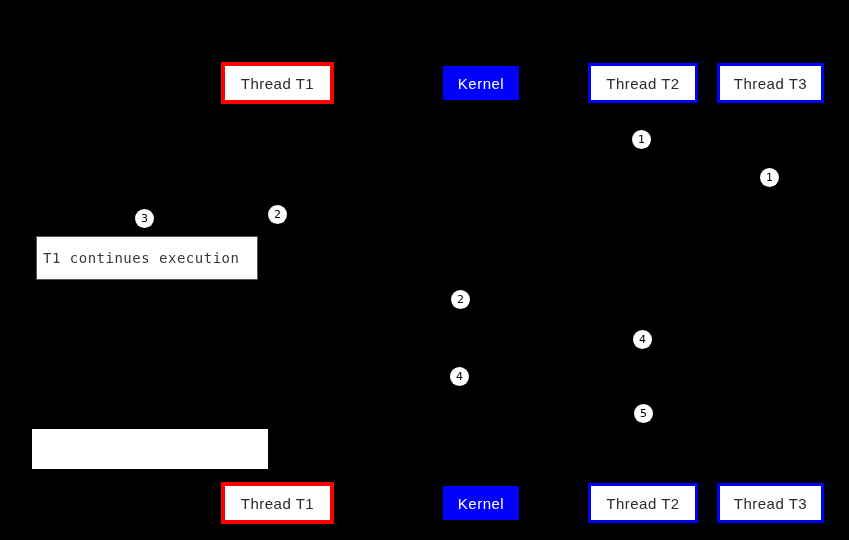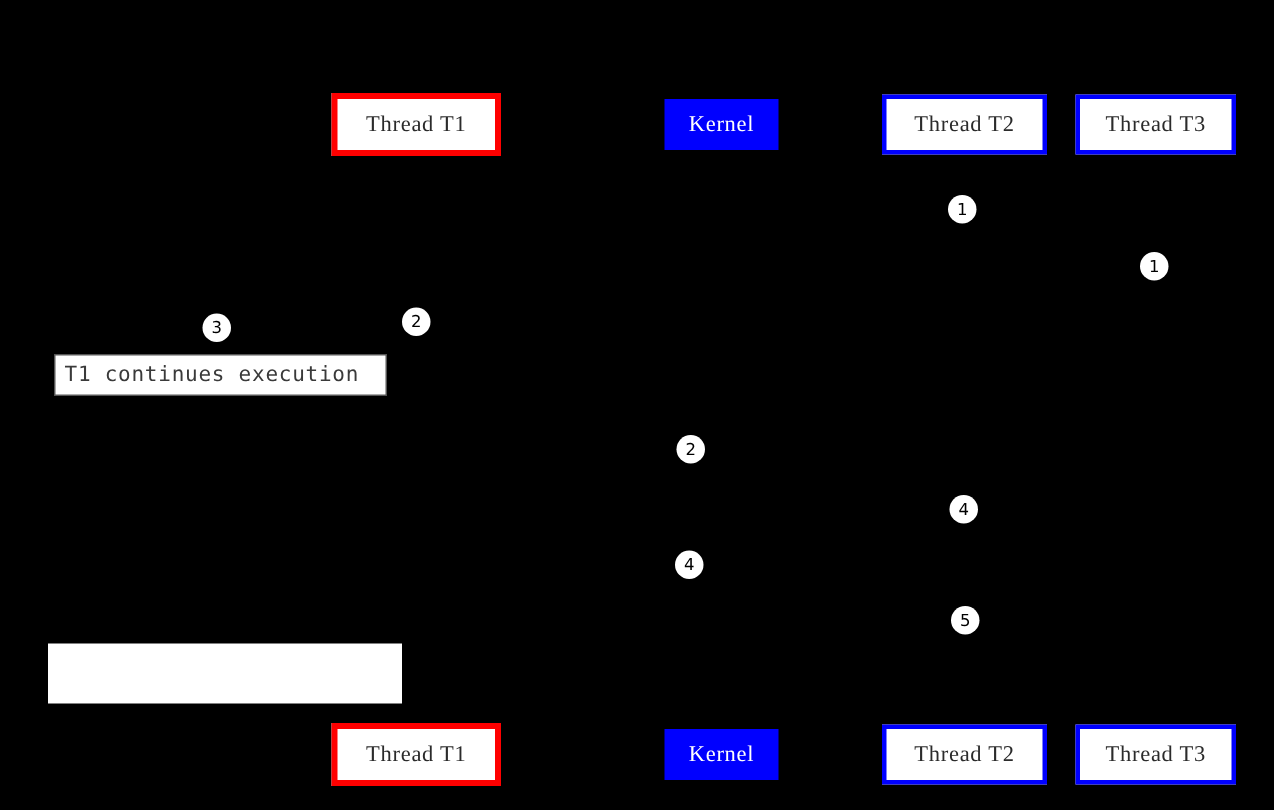--- a/index.html
+++ b/index.html
@@ -16,21 +16,21 @@
     font-family: "DejaVu Sans Mono", "Liberation Mono", monospace;
   }
 
   
   .lifeline-box {
     position: absolute;
     box-sizing: border-box;
     display: flex;
     align-items: center;
     justify-content: center;
-    font-family: Liberation Serif, serif;
+    font-family: Liberation Sans, sans-serif;
     font-size: 15px;
     letter-spacing: 0.5px;
     white-space: nowrap;
     line-height: 1;
   }
   .lifeline-box.style-red {
     background: #ffffff;
     border: 4px solid #ff0000;
     color: #2b2b2b;
   }
@@ -128,21 +128,21 @@
   </div>
 
   <div class="lifeline-box style-blue-outline" style="left:588px; top:483px; width:110px; height:40px;">
     <span>Thread T2</span>
   </div>
 
   <div class="lifeline-box style-blue-outline" style="left:717px; top:483px; width:107px; height:40px;">
     <span>Thread T3</span>
   </div>
 
-  <div class="note-box" style="left:36px; top:236px; width:222px; height:28px;">
+  <div class="note-box" style="left:36px; top:236px; width:222px; height:44px;">
     <span>T1 continues execution</span>
   </div>
 
   <div class="blank-box" style="left:32px; top:429px; width:236px; height:40px;">
     <span></span>
   </div>
 
   <div class="step-marker" style="left:632px; top:130px;">
     <span>1</span>
   </div>

